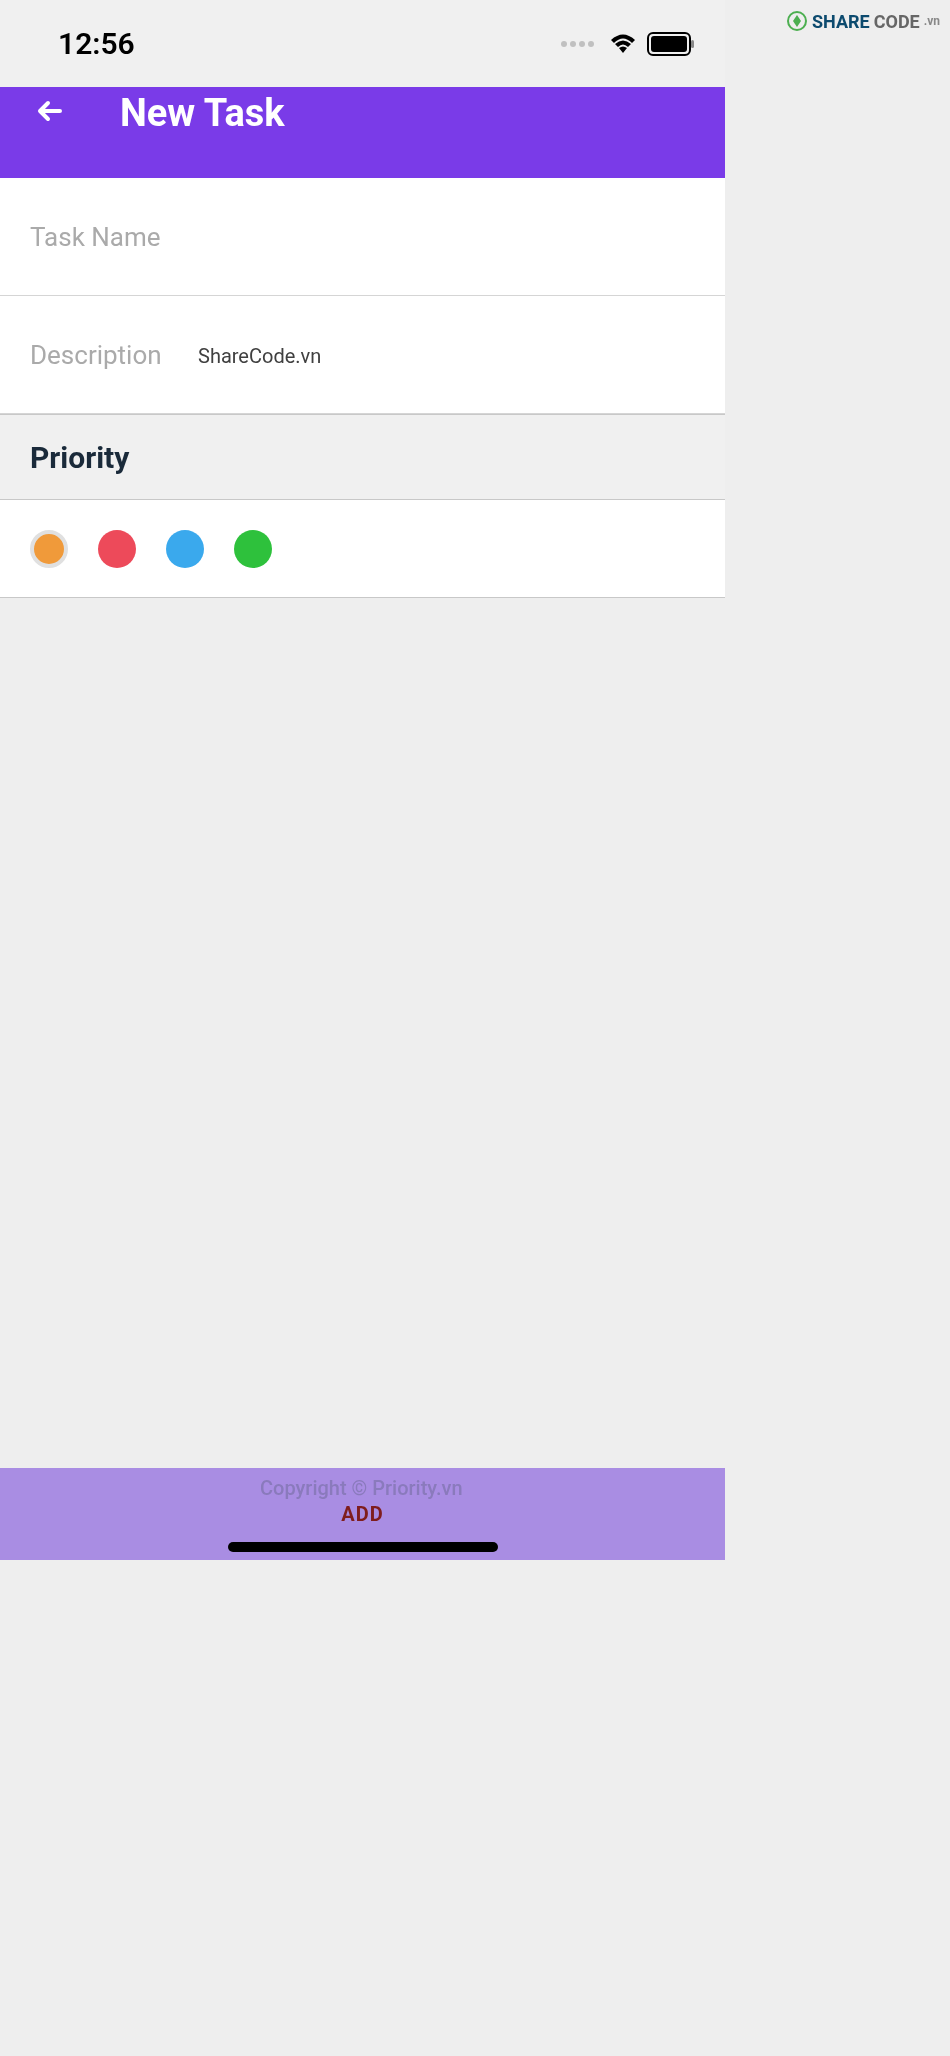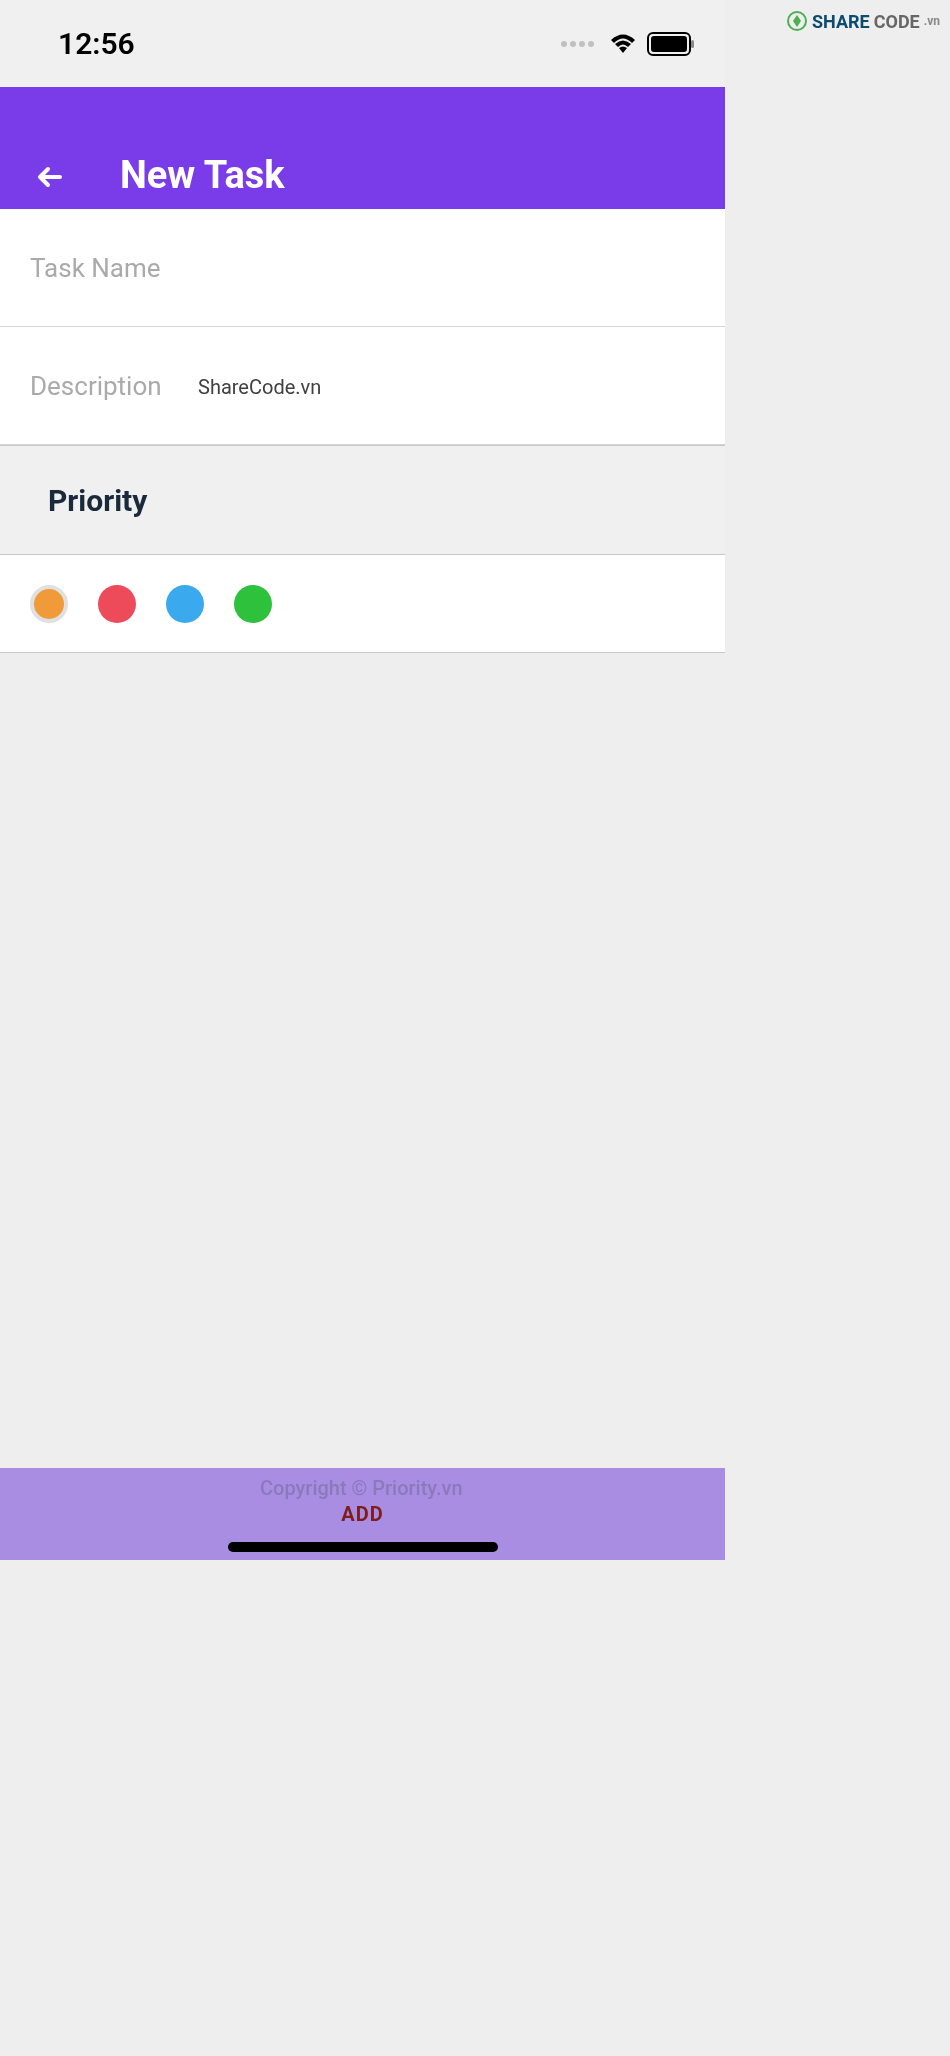--- a/index.html
+++ b/index.html
@@ -56,25 +56,25 @@
     }
     
     .status-dot {
       width: 6px;
       height: 6px;
       border-radius: 50%;
       background: #c0c0c0;
     }
     
     .header {
-      height: 122px;
+      height: 91px;
       background: #7a3be8;
       display: flex;
-      align-items: flex-end;
-      padding: 12px 30px;
+      align-items: flex-start;
+      padding: 4px 30px;
       gap: 50px;
     }
     
     .back-arrow {
       width: 40px;
       height: 40px;
       cursor: pointer;
     }
     
     .header-title {
@@ -100,27 +100,27 @@
       font-size: 26px;
       color: #333;
       background: transparent;
     }
     
     .form-input::placeholder {
       color: #aaaaaa;
     }
     
     .priority-header {
-      height: 110px;
+      height: 86px;
       background: #f0f0f0;
       border-top: 1px solid #c8c8c8;
       border-bottom: 1px solid #c8c8c8;
       display: flex;
       align-items: center;
-      padding: 0 48px;
+      padding: 0 30px;
       text-align: right;
     }
     
     .priority-label {
       font-size: 30px;
       font-weight: 700;
       color: #1a2a3a;
     }
     
     .priority-row {

